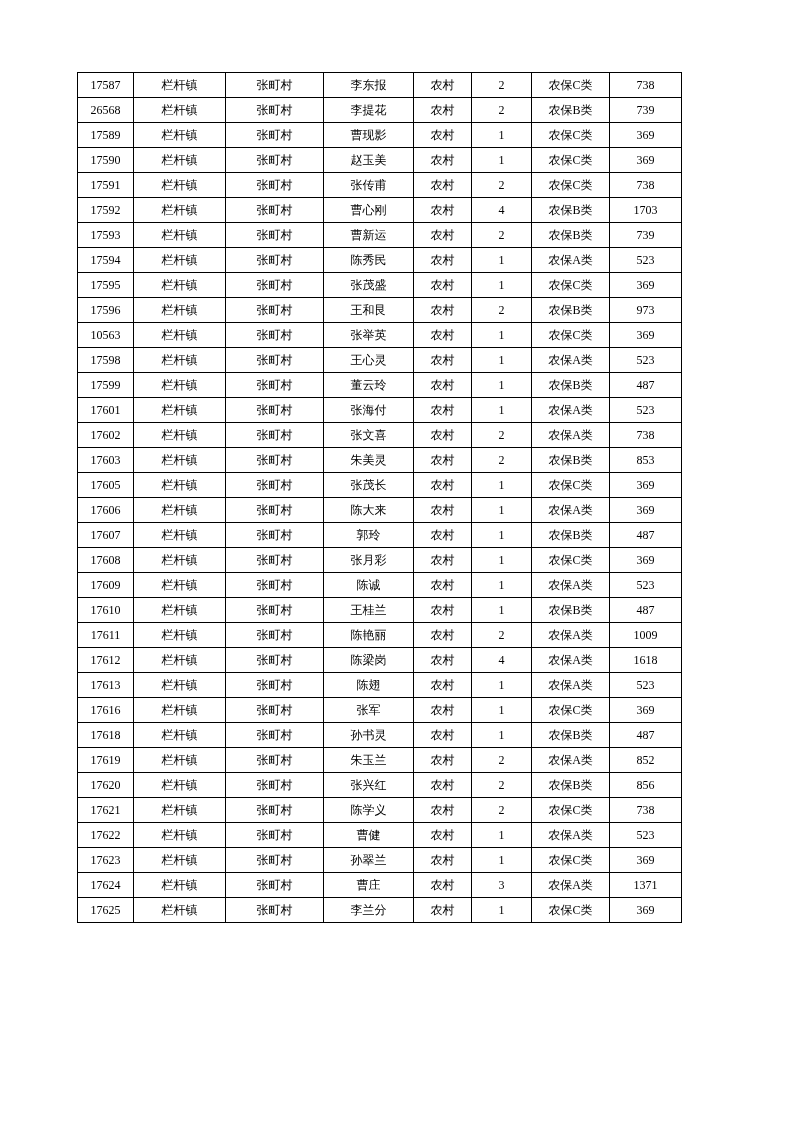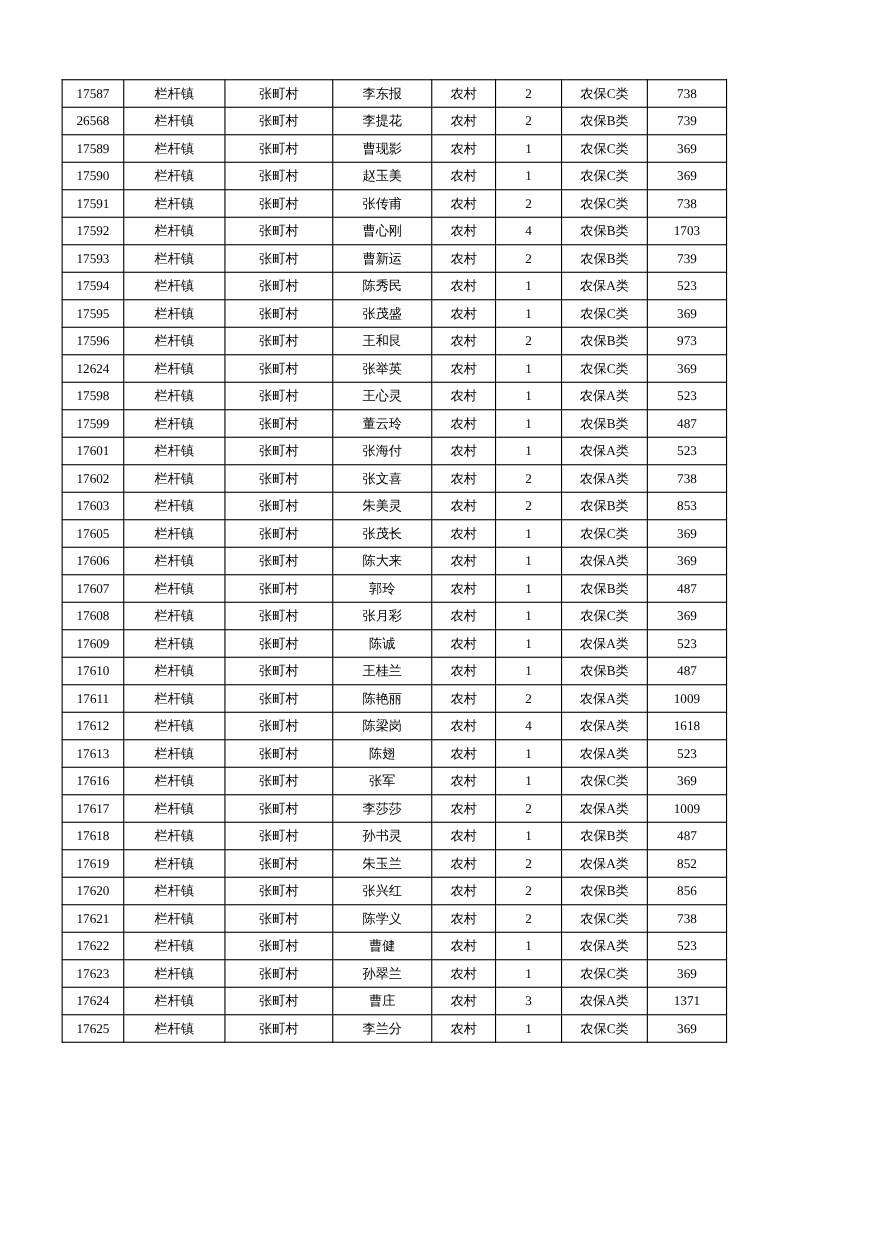--- a/index.html
+++ b/index.html
@@ -15,21 +15,21 @@
   }
   .page {
     position: relative;
     width: 793px;
     height: 1122px;
     background: #ffffff;
     overflow: hidden;
   }
   table.data-table {
     position: absolute;
-    left: 56px;
+    left: 77px;
     top: 72px;
     border-collapse: collapse;
     table-layout: fixed;
   }
   table.data-table td {
     border: 1px solid #000;
     height: 24px;
     font-size: 12px;
     line-height: 24px;
     text-align: center;
@@ -157,21 +157,21 @@
           <td>17596</td>
           <td>栏杆镇</td>
           <td>张町村</td>
           <td>王和艮</td>
           <td>农村</td>
           <td>2</td>
           <td>农保B类</td>
           <td>973</td>
         </tr>
         <tr>
-          <td>12624</td>
+          <td>10563</td>
           <td>栏杆镇</td>
           <td>张町村</td>
           <td>张举英</td>
           <td>农村</td>
           <td>1</td>
           <td>农保C类</td>
           <td>369</td>
         </tr>
         <tr>
           <td>17598</td>
@@ -315,30 +315,20 @@
         </tr>
         <tr>
           <td>17616</td>
           <td>栏杆镇</td>
           <td>张町村</td>
           <td>张军</td>
           <td>农村</td>
           <td>1</td>
           <td>农保C类</td>
           <td>369</td>
-        </tr>
-        <tr>
-          <td>17617</td>
-          <td>栏杆镇</td>
-          <td>张町村</td>
-          <td>李莎莎</td>
-          <td>农村</td>
-          <td>2</td>
-          <td>农保A类</td>
-          <td>1009</td>
         </tr>
         <tr>
           <td>17618</td>
           <td>栏杆镇</td>
           <td>张町村</td>
           <td>孙书灵</td>
           <td>农村</td>
           <td>1</td>
           <td>农保B类</td>
           <td>487</td>

